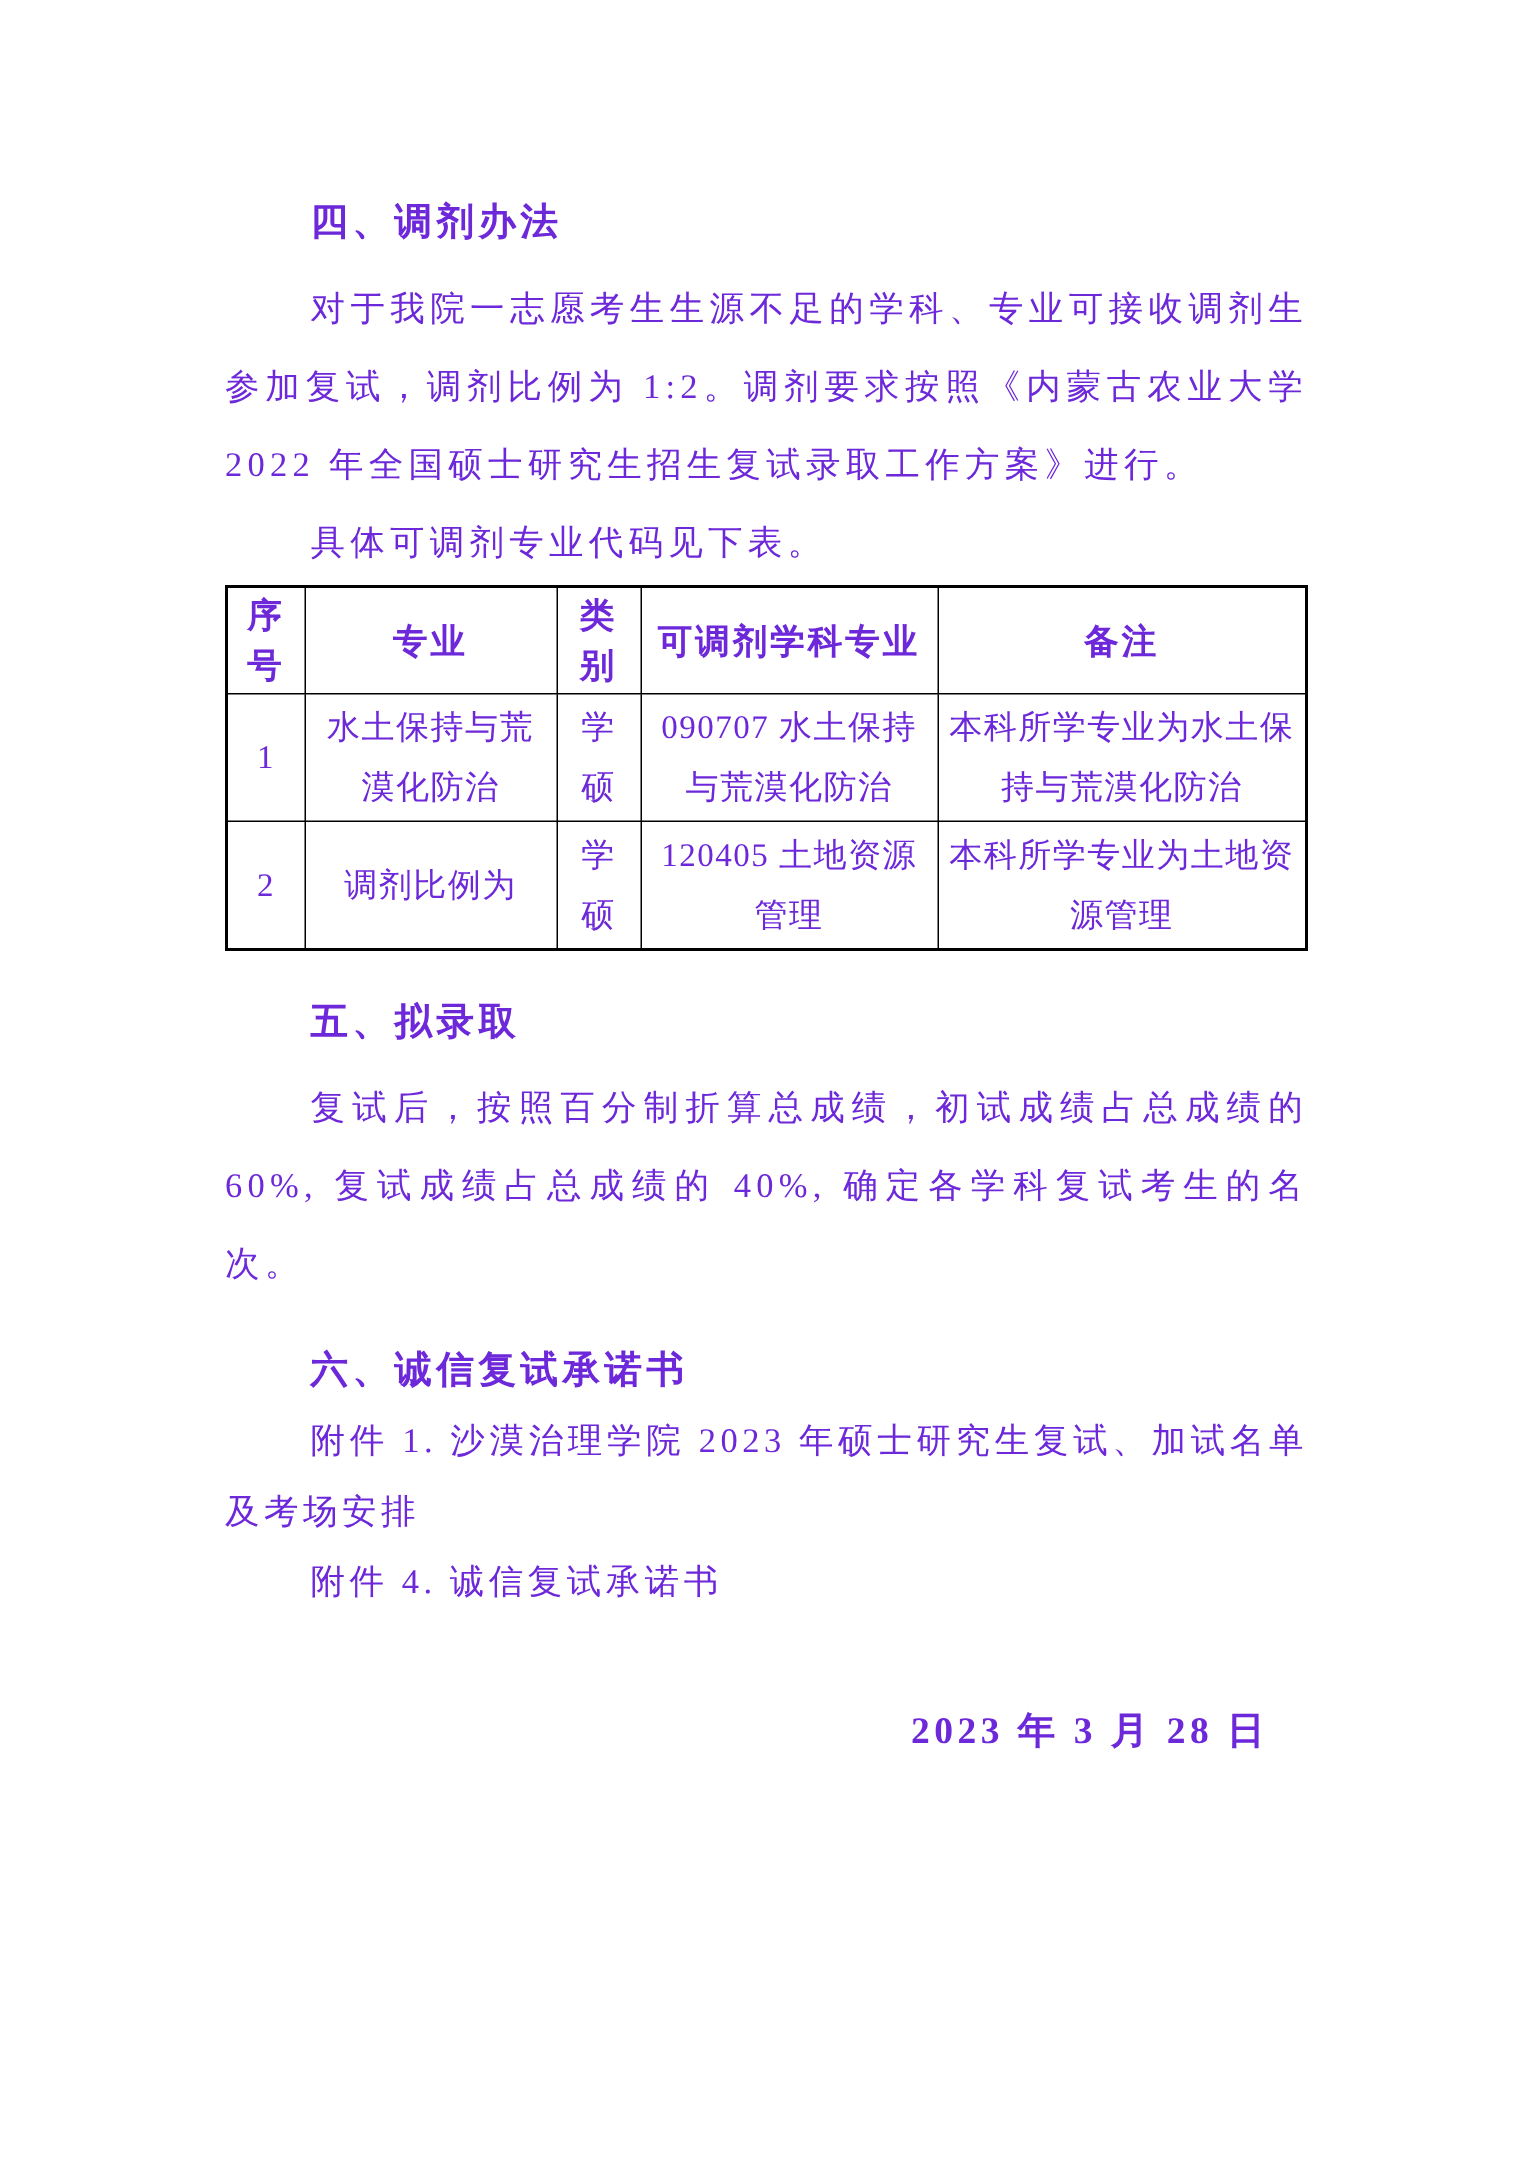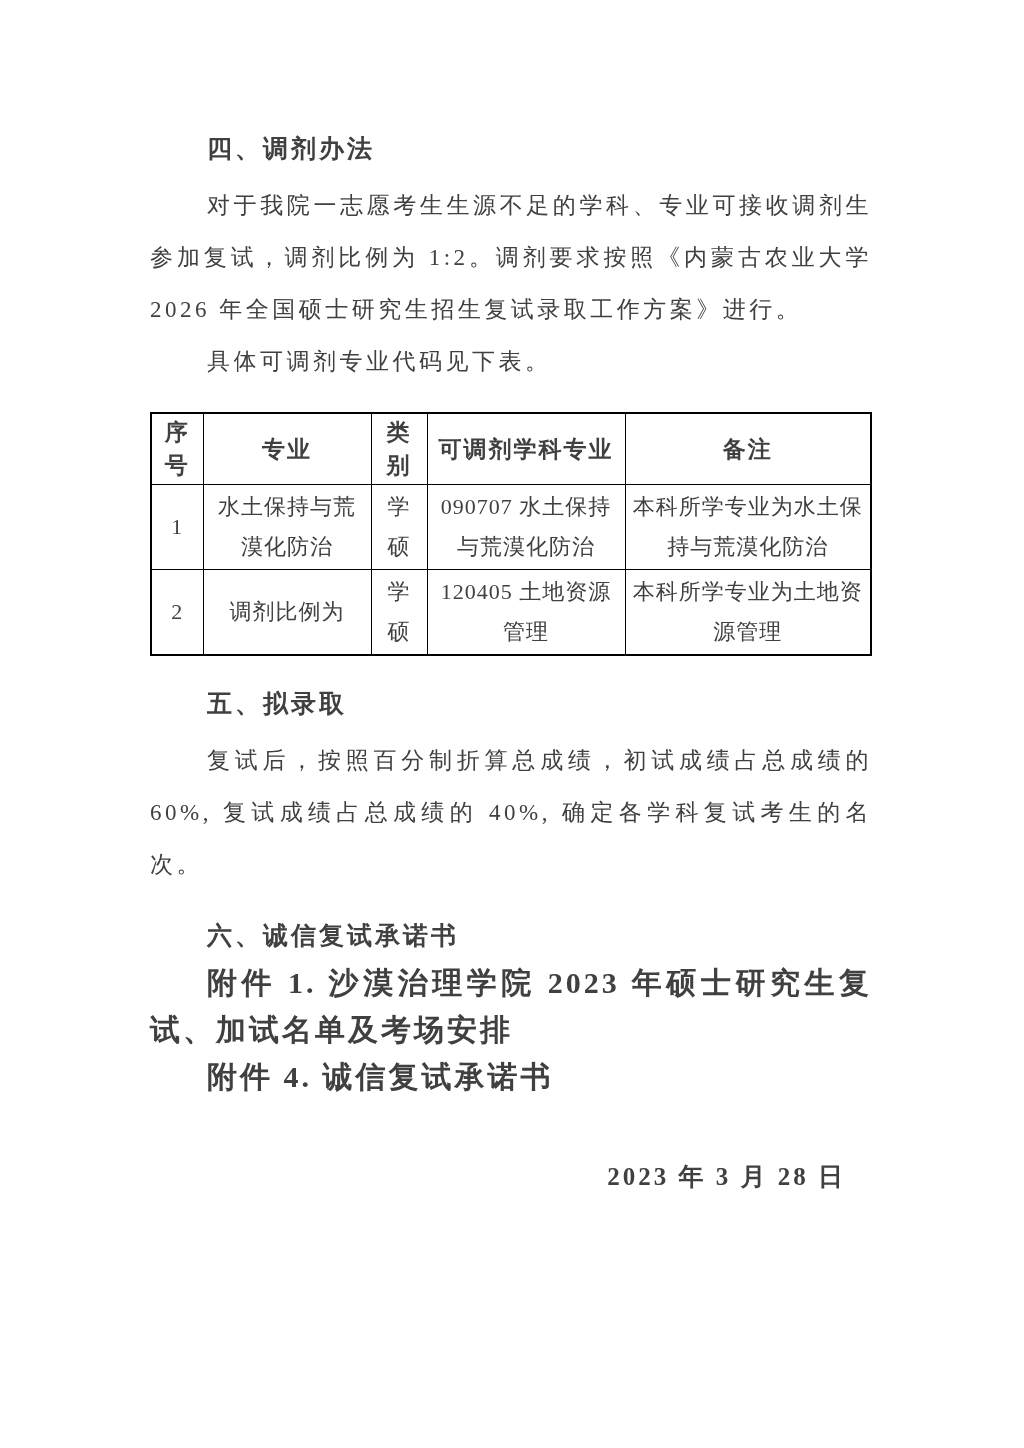--- a/index.html
+++ b/index.html
@@ -5,21 +5,21 @@
   html, body { margin: 0; padding: 0; background: #ffffff; }
   .page {
     position: relative;
     width: 1024px;
     height: 1448px;
     box-sizing: border-box;
     margin: 0 auto;
     background: #ffffff;
     padding: 130px 152px 0 150px;
     font-family: "Liberation Serif", "DejaVu Serif", serif;
-    color: #404040;
+    color: #6d28d9;
     overflow: hidden;
   }
   .section-heading {
     font-family: "Liberation Sans", "DejaVu Sans", sans-serif;
     font-size: 25px;
     font-weight: bold;
     letter-spacing: 3px;
     line-height: 36px;
     margin: 0;
     padding-left: 57px;
@@ -27,21 +27,21 @@
   .body-para {
     font-size: 23px;
     line-height: 52px;
     letter-spacing: 3.5px;
     text-align: justify;
     text-justify: inter-ideograph;
     text-indent: 57px;
     margin: 0;
   }
   .para-first { margin-top: 14px; }
-  .table-wrap { margin-top: 24px; }
+  .table-wrap { margin-top: 2px; }
   table.transfer-table {
     width: 720px;
     border-collapse: collapse;
     border: 2px solid #000000;
     table-layout: fixed;
   }
   table.transfer-table th,
   table.transfer-table td {
     border: 1px solid #000000;
     text-align: center;
@@ -61,28 +61,27 @@
     font-size: 22px;
     font-weight: normal;
     letter-spacing: 1px;
     line-height: 40px;
   }
   tr.row-1 td { height: 82px; }
   tr.row-2 td { height: 72px; }
   .heading-five { margin-top: 29px; }
   .heading-six { margin-top: 26px; }
   .attachment-para {
-    font-size: 30px;
+    font-size: 23px;
     line-height: 47px;
     letter-spacing: 3px;
     text-align: justify;
     text-justify: inter-ideograph;
     text-indent: 57px;
     margin: 0;
-    font-weight: bold;
   }
   .attachments { margin-top: 6px; }
   .signature-block {
     margin-top: 60px;
     margin-left: auto;
     margin-right: 26px;
     width: max-content;
     text-align: center;
     font-weight: bold;
     font-size: 25px;
@@ -91,21 +90,21 @@
   }
   .signature-date { margin-top: 28px; }
 </style>
 </head>
 <body>
 
 <div class="page">
 
   <h2 class="section-heading">四、调剂办法</h2>
 
-  <p class="body-para para-first">对于我院一志愿考生生源不足的学科、专业可接收调剂生参加复试，调剂比例为 1:2。调剂要求按照《内蒙古农业大学 2026 年全国硕士研究生招生复试录取工作方案》进行。</p>
+  <p class="body-para para-first">对于我院一志愿考生生源不足的学科、专业可接收调剂生参加复试，调剂比例为 1:2。调剂要求按照《内蒙古农业大学 2022 年全国硕士研究生招生复试录取工作方案》进行。</p>
 
   <p class="body-para">具体可调剂专业代码见下表。</p>
 
   <div class="table-wrap">
     <table class="transfer-table">
       <colgroup>
         <col style="width:52px">
         <col style="width:168px">
         <col style="width:56px">
         <col style="width:198px">

